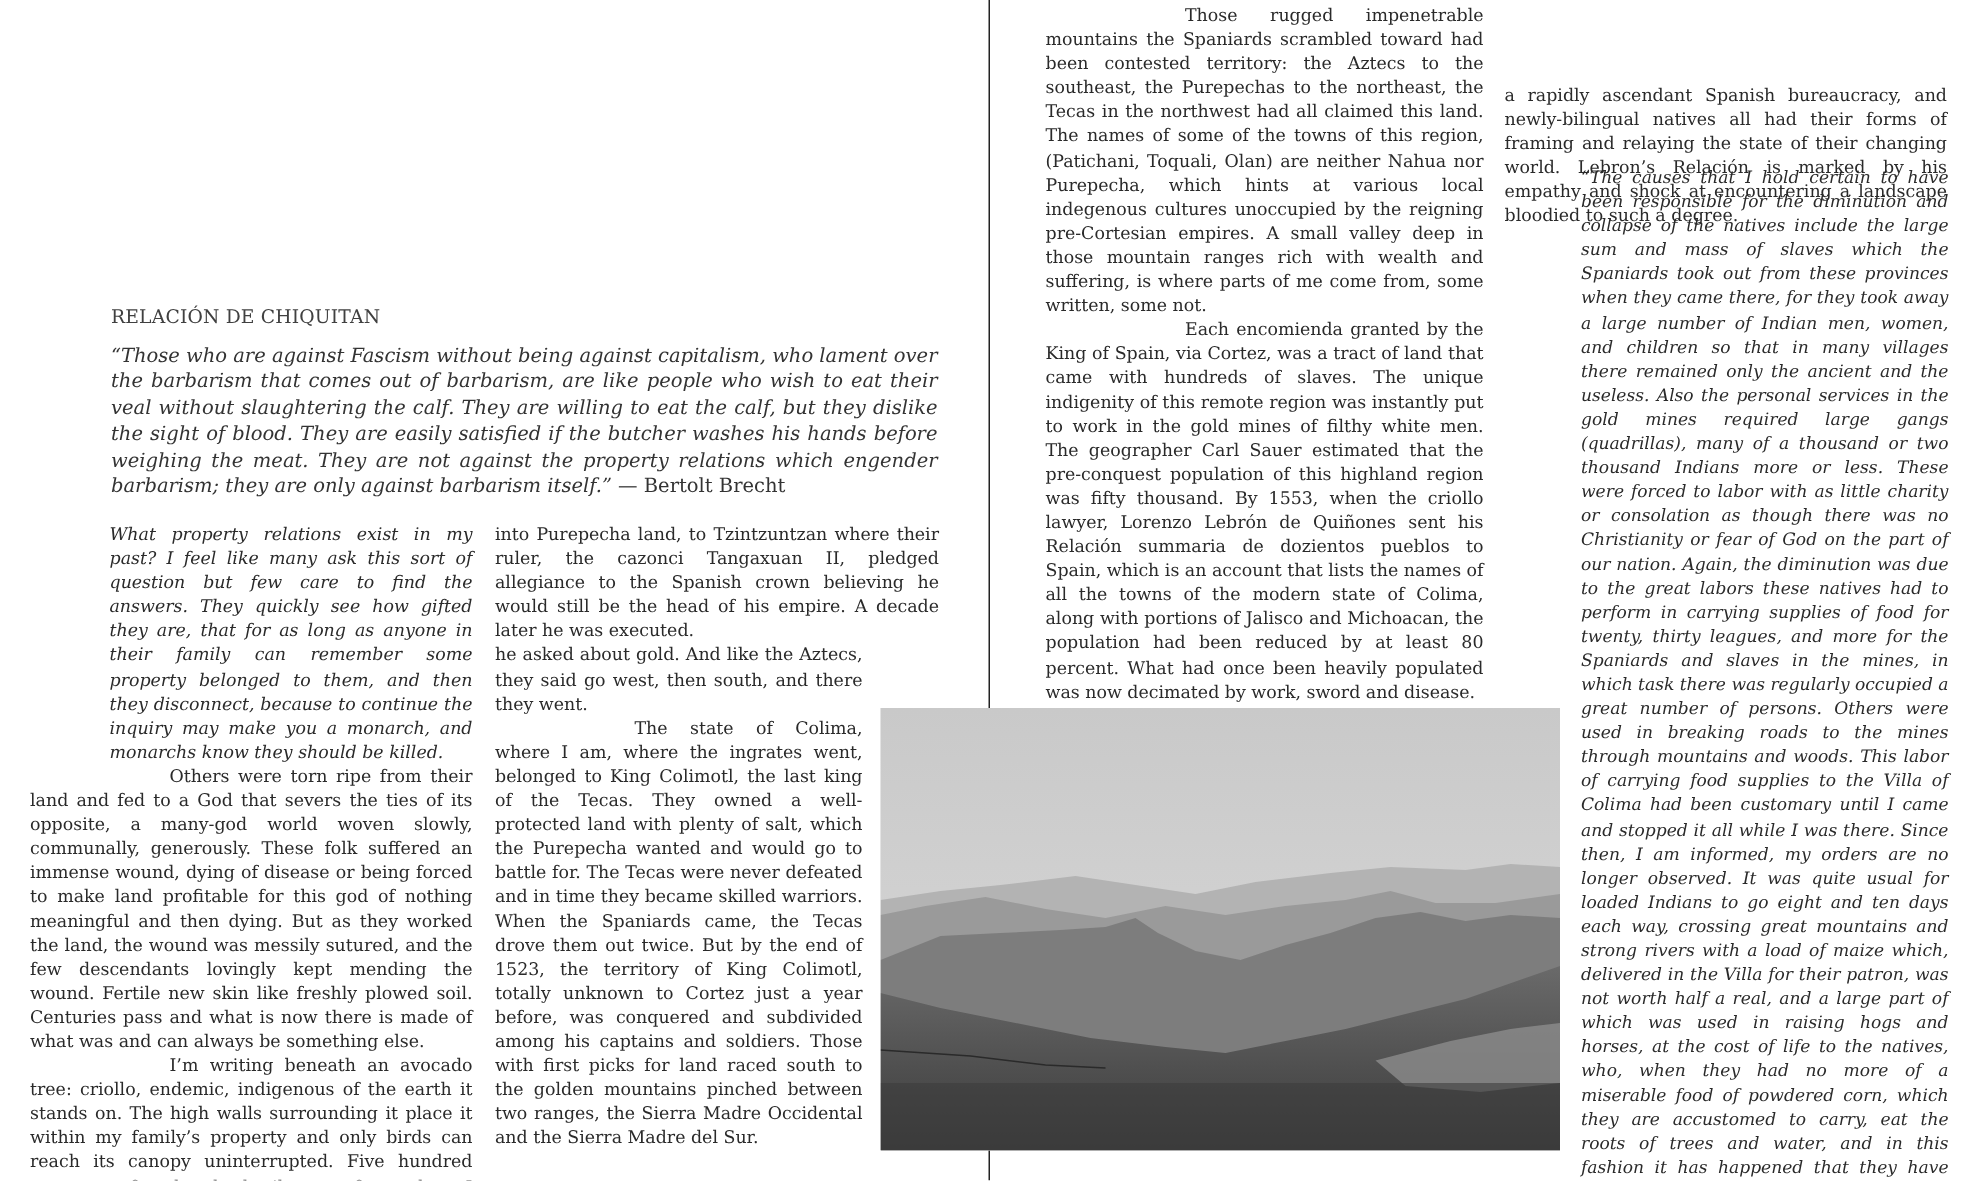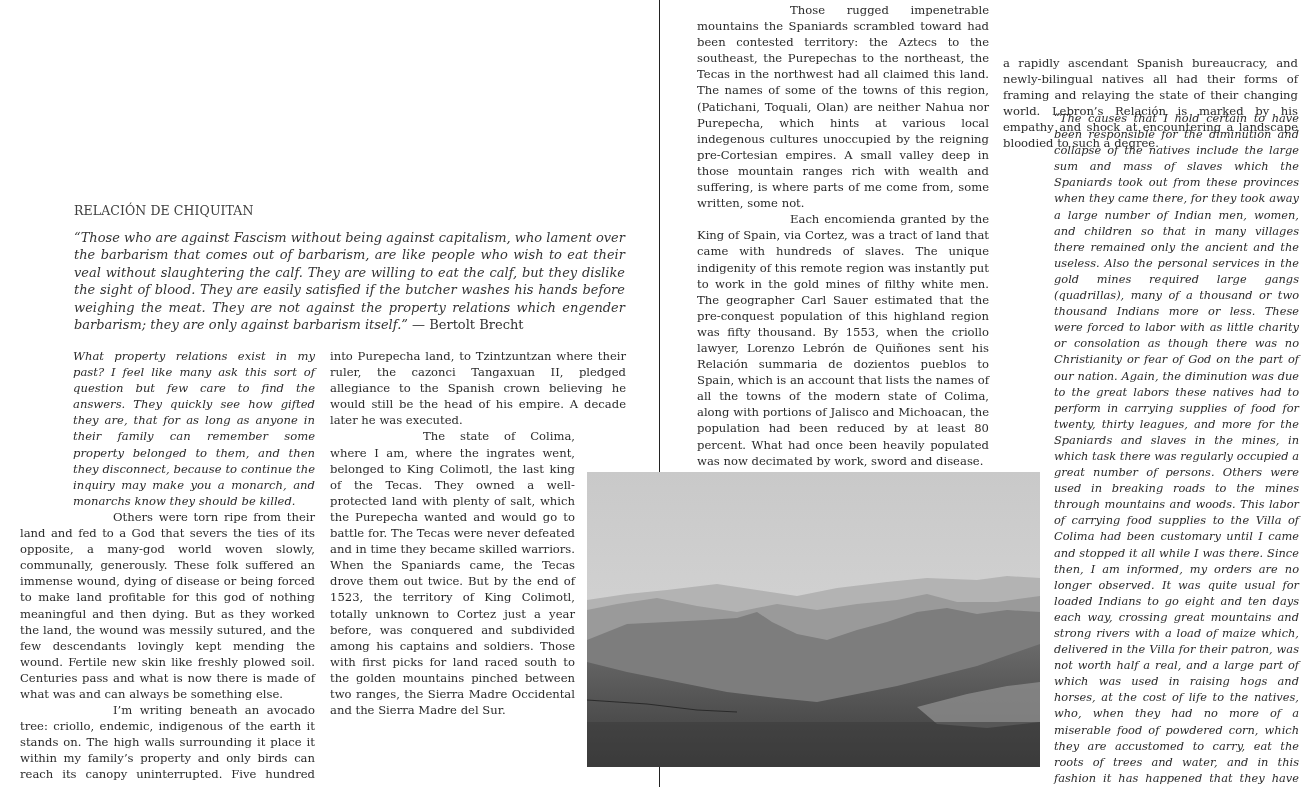--- a/index.html
+++ b/index.html
@@ -50,20 +50,21 @@
 </div>
 
 <div class="block col1">
   <p class="first-p">What property relations exist in my past? I feel like many ask this sort of question but few care to find the answers. They quickly see how gifted they are, that for as long as anyone in their family can remember some property belonged to them, and then they disconnect, because to continue the inquiry may make you a monarch, and monarchs know they should be killed.</p>
   <p class="indent">Others were torn ripe from their land and fed to a God that severs the ties of its opposite, a ma­ny-god world woven slowly, communally, generously. These folk suffered an immense wound, dying of dis­ease or being forced to make land profitable for this god of nothing meaningful and then dying. But as they worked the land, the wound was messily sutured, and the few descendants lovingly kept mending the wound. Fertile new skin like freshly plowed soil. Cen­turies pass and what is now there is made of what was and can always be something else.</p>
   <p class="indent">I’m writing beneath an avocado tree: crio­llo, endemic, indigenous of the earth it stands on. The high walls surrounding it place it within my family’s property and only birds can reach its canopy uninter­rupted. Five hundred years ago, four hundred miles east from where I sit, Tenochtitlan fell and Cortez be­gan his entradas westward in search of more gold. First</p>
 </div>
 
 <div class="block col2">
   <p>into Purepecha land, to Tzintzuntzan where their rul­er, the cazonci Tangaxuan II, pledged allegiance to the Spanish crown believing he would still be the head of his empire. A decade later he was executed.</p>
+  <p class="narrow">he asked about gold. And like the Aztecs, they said go west, then south, and there they went.</p>
   <p class="indent narrow">The state of Colima, where I am, where the ingrates went, belonged to King Colimotl, the last king of the Tecas. They owned a well-protected land with plenty of salt, which the Purepecha wanted and would go to battle for. The Tecas were never defeat­ed and in time they became skilled warriors. When the Spaniards came, the Tecas drove them out twice. But by the end of 1523, the territory of King Colimotl, totally unknown to Cortez just a year before, was conquered and subdivided among his captains and sol­diers. Those with first picks for land raced south to the golden mountains pinched be­tween two ranges, the Sierra Madre Occiden­tal and the Sierra Madre del Sur.</p>
 </div>
 
 <div class="block col3">
   <p class="indent">Those rugged impenetrable mountains the Spaniards scrambled toward had been contested terri­tory: the Aztecs to the southeast, the Purepechas to the northeast, the Tecas in the northwest had all claimed this land. The names of some of the towns of this re­gion, (Patichani, Toquali, Olan) are neither Nahua nor Purepecha, which hints at various local indegenous cultures unoccupied by the reigning pre-Cortesian empires. A small valley deep in those mountain rang­es rich with wealth and suffering, is where parts of me come from, some written, some not.</p>
   <p class="indent">Each encomienda granted by the King of Spain, via Cortez, was a tract of land that came with hundreds of slaves. The unique indigenity of this re­mote region was instantly put to work in the gold mines of filthy white men. The geographer Carl Sau­er estimated that the pre-conquest population of this highland region was fifty thousand. By 1553, when the criollo lawyer, Lorenzo Lebrón de Quiñones sent his Relación summaria de dozientos pueblos to Spain, which is an account that lists the names of all the towns of the modern state of Colima, along with por­tions of Jalisco and Michoacan, the population had been reduced by at least 80 percent.  What had once been heavily populated was now decimated by work, sword and disease.</p>
   <p class="indent">Relaciones are the retellings of the adven­tures and events by all sorts of people. Conquistadors,</p>
 </div>
 
 <div class="block col4">

